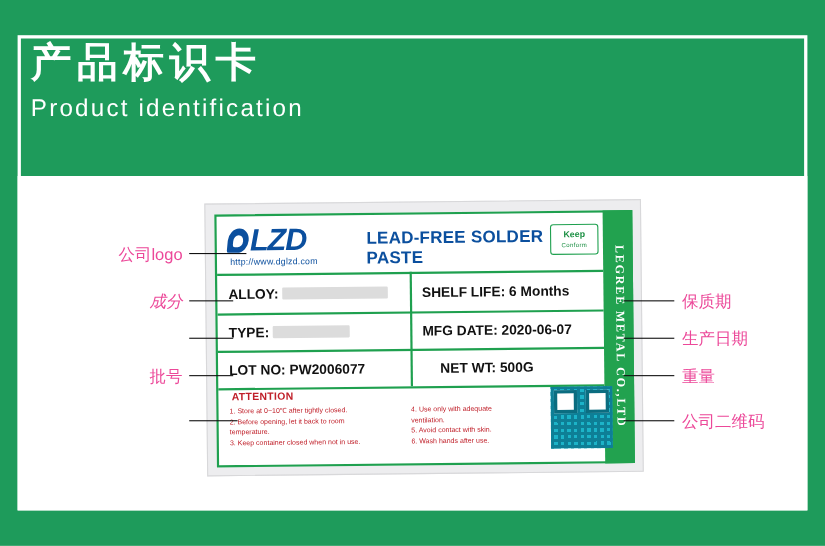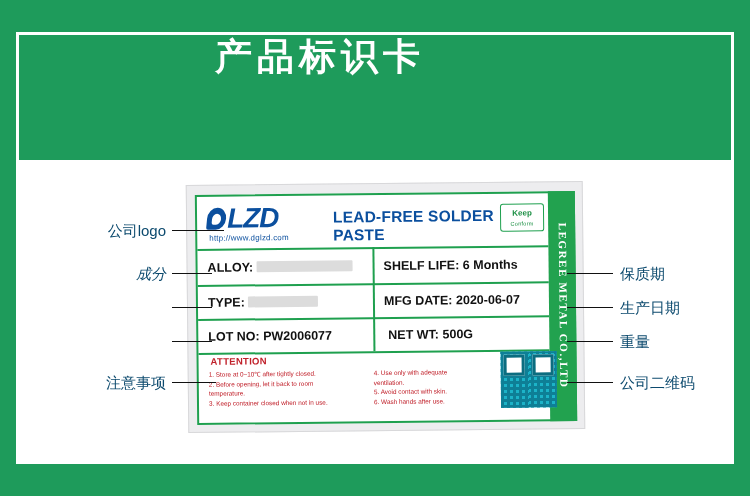--- a/index.html
+++ b/index.html
@@ -22,22 +22,22 @@
     position: absolute;
     left: 16px; top: 32px;
     width: 718px; height: 432px;
     border: 3px solid #ffffff;
     background: transparent;
   }
   .title-block {
     position: absolute;
     left: 0; top: 34px;
     width: 640px;
-    text-align: center;
     color: #ffffff;
+    padding-left: 28px;
   }
   .title-cn {
     font-size: 37px;
     font-weight: bold;
     letter-spacing: 5px;
     line-height: 46px;
   }
   .title-en {
     font-size: 22px;
     letter-spacing: 2px;
@@ -216,39 +216,40 @@
     border: 3px solid #0b6d80;
     background: #ffffff;
   }
   .qr:before { left: 3px; top: 3px; }
   .qr:after { right: 3px; top: 3px; }
 
   
   .ann {
     position: absolute;
     font-size: 15px;
-    color: #0c4a6e;
+    color: #ec4899;
     white-space: nowrap;
   }
   .ann.left { text-align: right; }
   .leader {
     position: absolute;
     height: 1px;
     background: #111111;
   }
 </style>
 </head>
 <body>
 
 <div class="page">
 
   <div class="panel"></div>
 
   <div class="title-block">
     <div class="title-cn">产品标识卡</div>
+    <div class="title-en">Product identification</div>
   </div>
 
   <div class="white-card">
 
     <div class="label">
       <div class="label-inner">
 
         <div class="green-edge">
           <span>LEGREE METAL CO.,LTD</span>
         </div>
@@ -287,21 +288,21 @@
         </div>
         <div class="fld" style="left:186px; top:99px;">
           <span>MFG DATE:</span>
           <span>2020-06-07</span>
         </div>
 
         <div class="fld" style="left:10px; top:133px;">
           <span>LOT NO:</span>
           <span>PW2006077</span>
         </div>
-        <div class="fld" style="left:190px; top:133px;">
+        <div class="fld" style="left:202px; top:133px;">
           <span>NET WT:</span>
           <span>500G</span>
         </div>
 
         <div class="attention-box">
           <div class="att-title">ATTENTION</div>
           <div class="att-col left">
             <div>1. Store at 0~10℃ after tightly closed.</div>
             <div>2. Before opening, let it back to room</div>
             <div>    temperature.</div>
@@ -320,23 +321,23 @@
     </div>
 
     <div class="ann left" style="left:38px; top:62px; width:112px;">公司logo</div>
     <div class="leader" style="left:156px; top:70px; width:52px;"></div>
 
     <div class="ann left" style="left:46px; top:105px; width:104px;font-style:italic;">成分</div>
     <div class="leader" style="left:156px; top:113px; width:40px;"></div>
 
     <div class="leader" style="left:156px; top:147px; width:40px;"></div>
 
+    <div class="ann left" style="left:46px; top:173px; width:104px;">批号</div>
     <div class="leader" style="left:156px; top:181px; width:40px;"></div>
 
-    <div class="ann left" style="left:30px; top:214px; width:120px;">注意事项</div>
     <div class="leader" style="left:156px; top:222px; width:44px;"></div>
 
     <div class="ann" style="left:604px; top:105px;">保质期</div>
     <div class="leader" style="left:551px; top:113px; width:46px;"></div>
 
     <div class="ann" style="left:604px; top:139px;">生产日期</div>
     <div class="leader" style="left:551px; top:147px; width:46px;"></div>
 
     <div class="ann" style="left:604px; top:173px;">重量</div>
     <div class="leader" style="left:551px; top:181px; width:46px;"></div>

